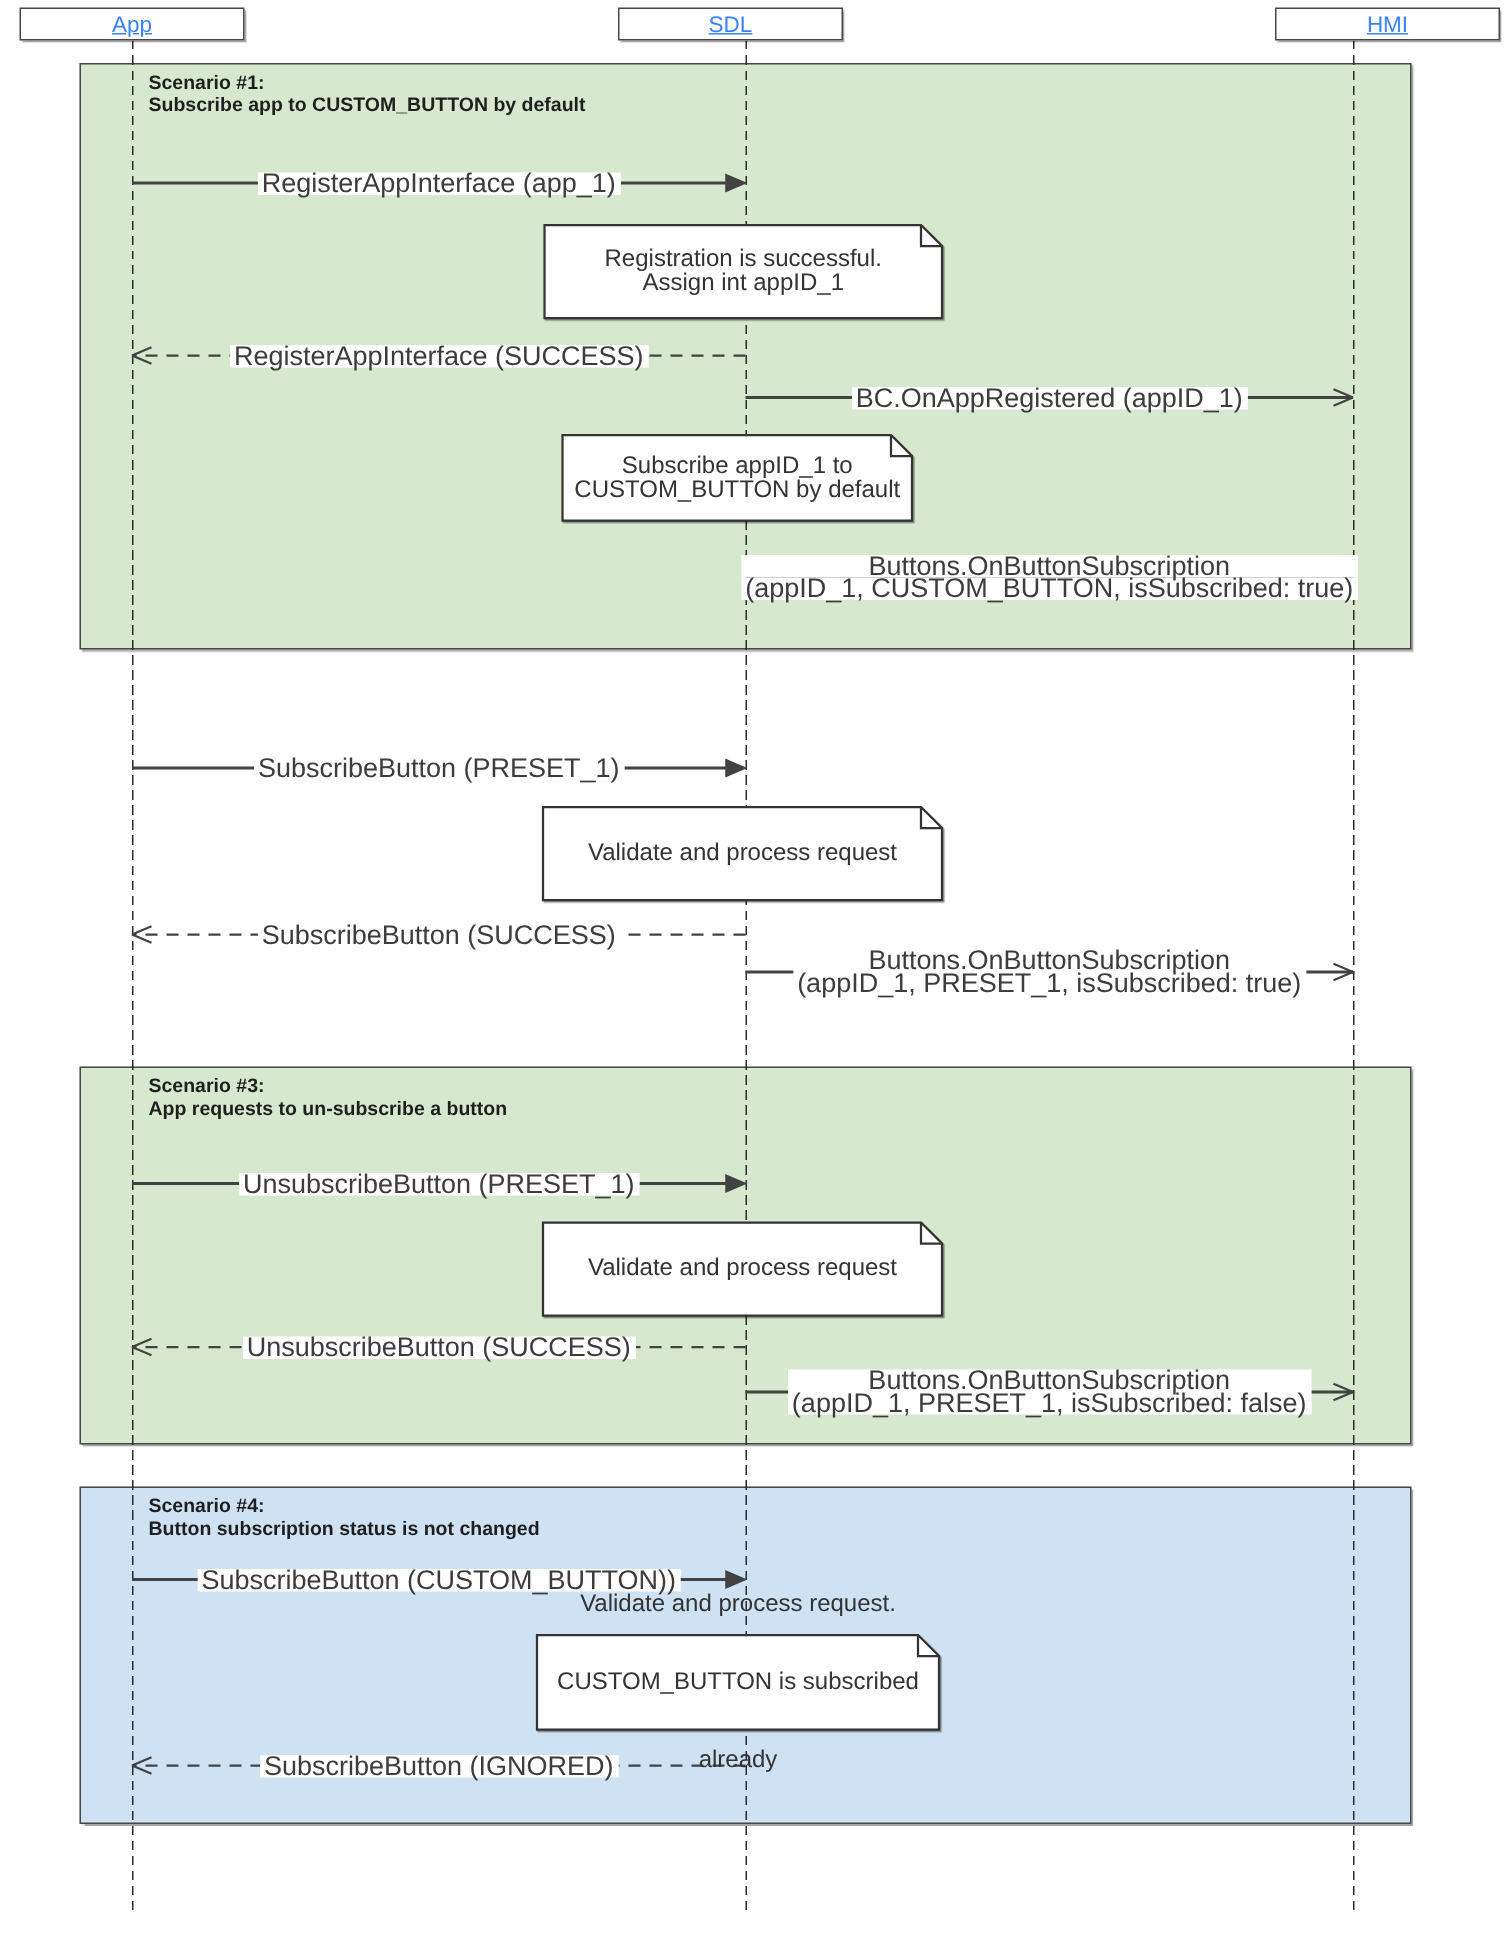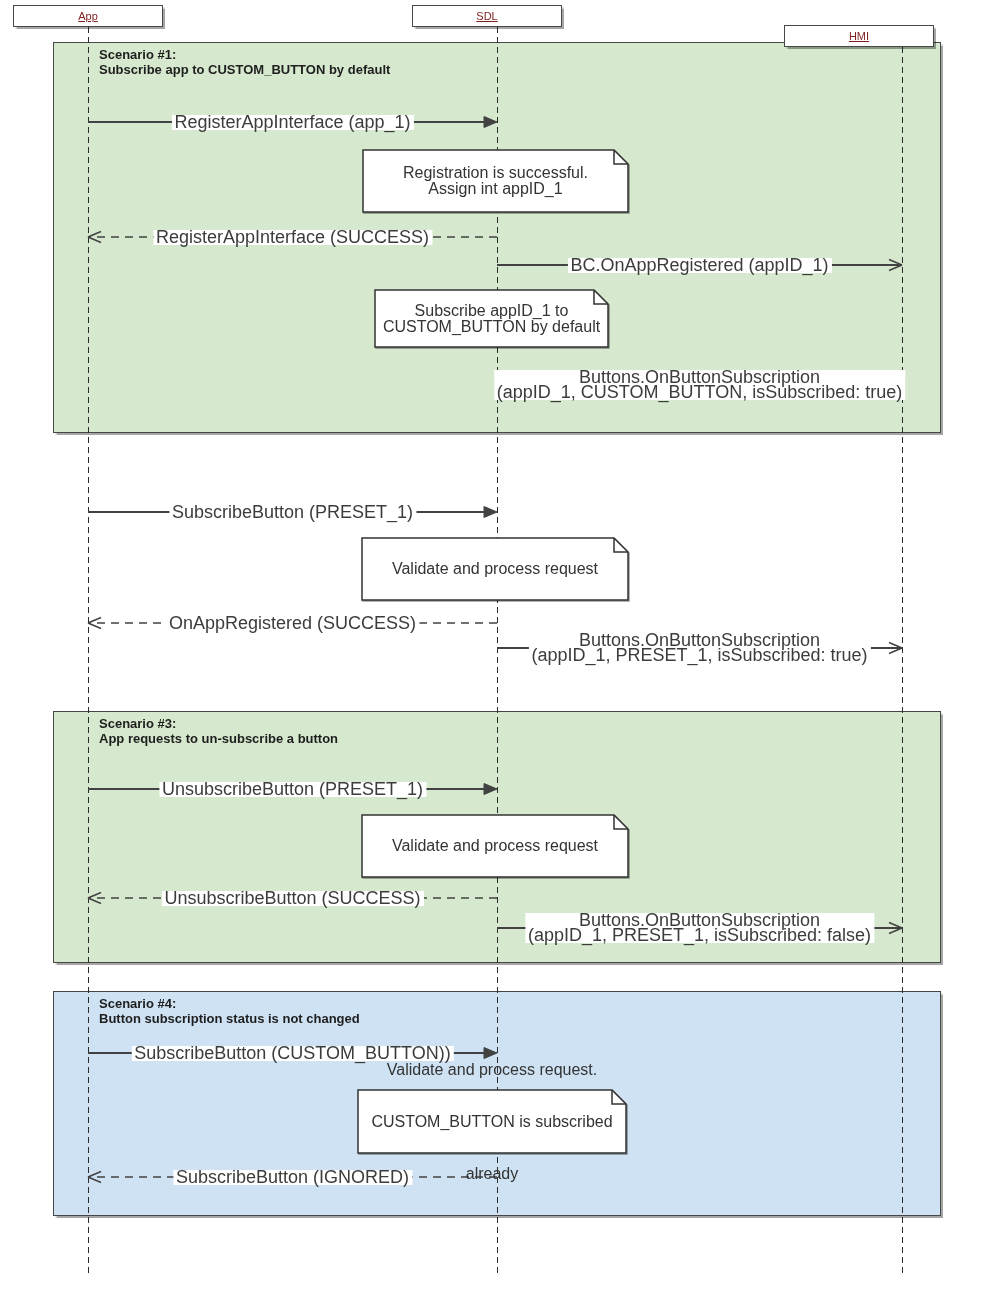--- a/index.html
+++ b/index.html
@@ -39,22 +39,22 @@
     position: absolute;
     width: 150px;
     height: 22px;
     box-sizing: border-box;
     background: #ffffff;
     border: 1px solid #474747;
     box-shadow: 1.5px 1.5px 1px rgba(0,0,0,0.35);
     display: flex;
     align-items: center;
     justify-content: center;
-    font-size: 11px;
-    color: #7f1d1d;
+    font-size: 15px;
+    color: #3b82f6;
     z-index: 5;
   }
   .actor span { text-decoration: underline; }
   .msg-svg { position: absolute; overflow: visible; z-index: 3; }
   .msg-label {
     position: absolute;
     transform: translateX(-50%);
     z-index: 4;
     text-align: center;
     font-size: 18px;
@@ -106,21 +106,21 @@
     </div>
     <div class="lifeline" style="left: 88px; top: 27px; height: 1248px;"></div>
     <div class="lifeline" style="left: 497px; top: 27px; height: 1248px;"></div>
     <div class="lifeline" style="left: 902px; top: 27px; height: 1248px;"></div>
     <div class="actor" style="left: 13px; top: 5px;">
       <span>App</span>
     </div>
     <div class="actor" style="left: 412px; top: 5px;">
       <span>SDL</span>
     </div>
-    <div class="actor" style="left: 784px; top: 5px; margin-top: 20px;">
+    <div class="actor" style="left: 850px; top: 5px;">
       <span>HMI</span>
     </div>
     <svg class="msg-svg" width="409" height="20" style="left: 88px; top: 112px;">
       <line x1="0" y1="10" x2="404" y2="10" stroke="#424242" stroke-width="2"></line>
       <polygon points="396,4.5 409,10 396,15.5" fill="#424242" stroke="#424242"></polygon>
     </svg>
     <div class="msg-label" style="left: 292.5px; top: 114.5px;">
       <span>RegisterAppInterface (app_1)</span>
     </div>
     <svg class="note-svg" width="265" height="62" style="left: 363px; top: 150px;">
@@ -177,21 +177,21 @@
     </svg>
     <div class="note-text" style="left: 362px; top: 538px; width: 266px; height: 62px;">
       <div>Validate and process request</div>
     </div>
     <svg class="msg-svg" width="409" height="20" style="left: 88px; top: 613px;">
       <line x1="409" y1="10" x2="0" y2="10" stroke="#424242" stroke-width="1.5" stroke-dasharray="8,6"></line>
       <line x1="13" y1="4.5" x2="0" y2="10" stroke="#424242" stroke-width="1.5"></line>
       <line x1="13" y1="15.5" x2="0" y2="10" stroke="#424242" stroke-width="1.5"></line>
     </svg>
     <div class="msg-label" style="left: 292.5px; top: 615.5px;">
-      <span>OnAppRegistered (SUCCESS)</span>
+      <span>SubscribeButton (SUCCESS)</span>
     </div>
     <svg class="msg-svg" width="405" height="20" style="left: 497px; top: 638px;">
       <line x1="0" y1="10" x2="405" y2="10" stroke="#424242" stroke-width="2"></line>
       <line x1="392" y1="4.5" x2="405" y2="10" stroke="#424242" stroke-width="1.5"></line>
       <line x1="392" y1="15.5" x2="405" y2="10" stroke="#424242" stroke-width="1.5"></line>
     </svg>
     <div class="msg-label" style="left: 699.5px; top: 633px;">
       <span>Buttons.OnButtonSubscription</span>
       <span>(appID_1, PRESET_1, isSubscribed: true)</span>
     </div>

